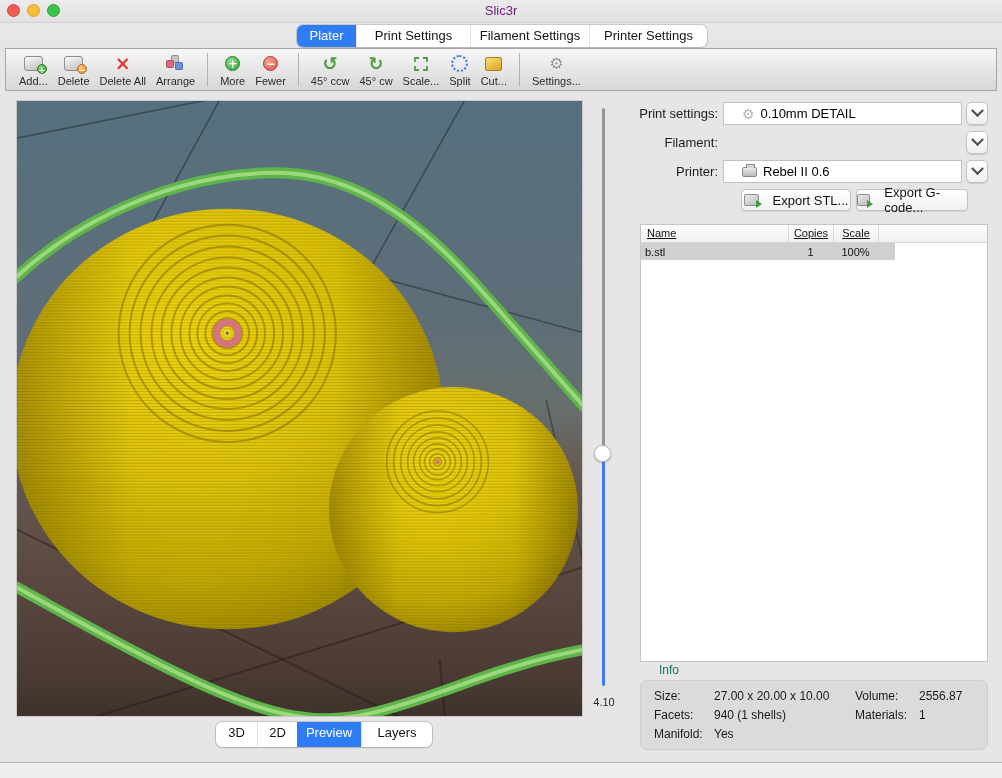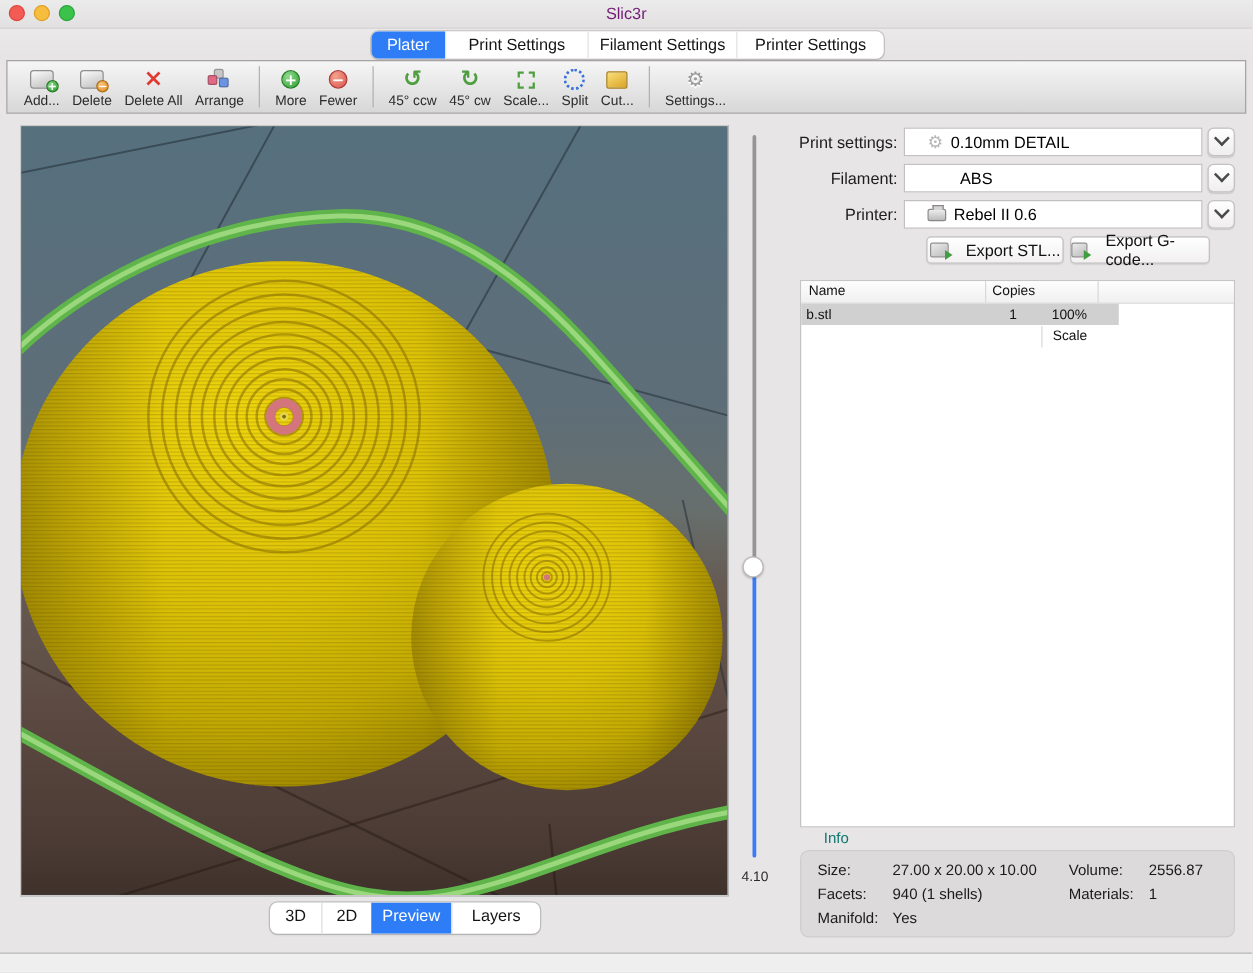--- a/index.html
+++ b/index.html
@@ -110,25 +110,25 @@
          box-shadow:0 1px 1px rgba(0,0,0,0.08); }
   .ic-export { width:13px; height:10px; background:linear-gradient(150deg,#ebebeb,#bcbcbc);
                border:1px solid #8f8d8e; border-radius:2px; position:relative; }
   .ic-export:after { content:""; position:absolute; right:-4px; bottom:-3px;
                      border-left:6px solid #3f9e3f; border-top:4px solid transparent; border-bottom:4px solid transparent; }
 
   
   .obj-table { position:absolute; left:640px; top:224px; width:348px; height:438px; box-sizing:border-box;
                background:#ffffff; border:1px solid #c6c4c5; font-size:11px; color:#111; }
   .thead { display:flex; height:17px; 
-           background:linear-gradient(#fdfdfd,#f0f0f0); border-bottom:1px solid #d9d7d8; }
+           background:linear-gradient(#fdfdfd,#f0f0f0); border-bottom:1px solid #d9d7d8;text-decoration:underline; }
   .th { box-sizing:border-box; height:17px; line-height:16px; }
   .th-name   { width:147px; padding-left:6px; }
   .th-copies { width:45px; text-align:center; border-left:1px solid #dad8d9; }
-  .th-scale  { width:45px; text-align:center; border-left:1px solid #dad8d9;margin-top:36px; }
+  .th-scale  { width:45px; text-align:center; border-left:1px solid #dad8d9; }
   .th-fill   { flex:1; border-left:1px solid #dad8d9; }
   .trow { display:flex; height:17px; align-items:center; background:#d1d0d1; width:254px; }
   .td-name   { width:147px; padding-left:4px; box-sizing:border-box; }
   .td-copies { width:45px; text-align:center; }
   .td-scale  { width:45px; text-align:center; }
 
   
   .info-title { position:absolute; left:659px; top:663px; font-size:12px; color:#0f766e; }
   .info-box { position:absolute; left:640px; top:680px; width:348px; height:70px; box-sizing:border-box;
               background:#dcdadb; border:1px solid #cfcdce; border-radius:7px; font-size:12px; color:#1a1a1a; }
@@ -346,23 +346,20 @@
   <div class="p-label" style="top:102px">Print settings:</div>
   <div class="field" style="top:102px">
     <span class="f-icon gear-sm">⚙</span>
     <span>0.10mm DETAIL</span>
   </div>
   <div class="chev-btn" style="top:102px">
     <span class="chev"></span>
   </div>
 
   <div class="p-label" style="top:131px">Filament:</div>
-  <div class="field" style="top:131px; padding-left:44px">
-    <span>ABS</span>
-  </div>
   <div class="chev-btn" style="top:131px">
     <span class="chev"></span>
   </div>
 
   <div class="p-label" style="top:160px">Printer:</div>
   <div class="field" style="top:160px">
     <span class="f-icon">
         <span class="ic-printer"></span>
       </span>
     <span>Rebel II 0.6</span>

